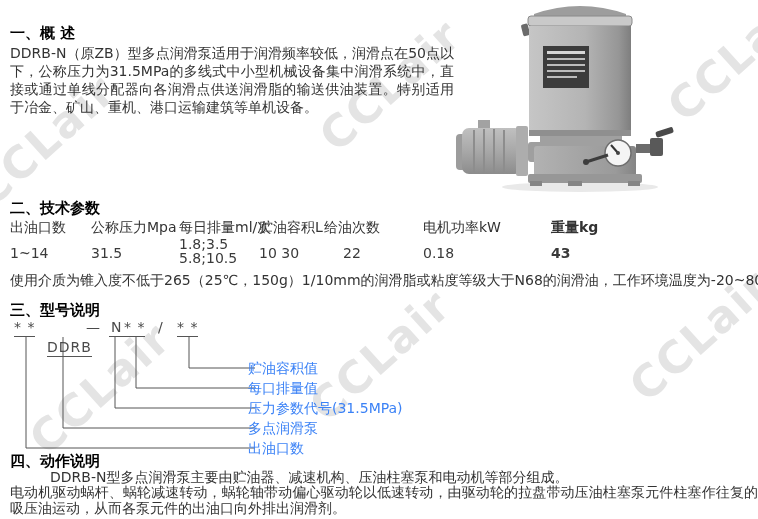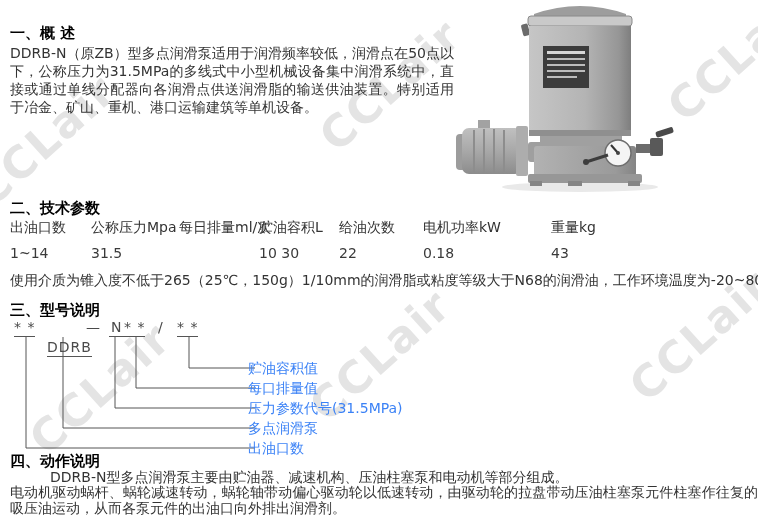--- a/index.html
+++ b/index.html
@@ -61,23 +61,23 @@
     white-space: nowrap;
     font-size: 14px;
   }
   .tbl-col .th { line-height: 16px; color: #333; }
   .tbl-col .td { margin-top: 10px; line-height: 16px; color: #3a3a3a; }
   .tbl-col .td.two-line { margin-top: 2px; line-height: 14px; white-space: pre-line; }
   .col-1 { left: 10px; }
   .col-2 { left: 91px; }
   .col-3 { left: 179px; }
   .col-4 { left: 259px; }
-  .col-5 { left: 339px; }
+  .col-5 { left: 324px; text-align: center; }
   .col-6 { left: 423px; }
-  .col-7 { left: 551px; }
+  .col-7 { left: 551px; font-weight: bold; }
   .note-line { top: 271px; width: 745px; white-space: nowrap; }
   
   .diagram { position: absolute; left: 0; top: 318px; width: 758px; height: 140px; }
   .code-item {
     position: absolute;
     top: 2px;
     font-size: 14px;
     line-height: 14px;
     color: #4a4a4a;
     letter-spacing: 1px;
@@ -195,20 +195,22 @@
     <div class="tbl-col col-1">
       <div class="th">出油口数</div>
       <div class="td">1~14</div>
     </div>
     <div class="tbl-col col-2">
       <div class="th">公称压力Mpa</div>
       <div class="td">31.5</div>
     </div>
     <div class="tbl-col col-3">
       <div class="th">每日排量ml/次</div>
+      <div class="td two-line">1.8;3.5
+5.8;10.5</div>
     </div>
     <div class="tbl-col col-4">
       <div class="th">贮油容积L</div>
       <div class="td">10 30</div>
     </div>
     <div class="tbl-col col-5">
       <div class="th">给油次数</div>
       <div class="td">22</div>
     </div>
     <div class="tbl-col col-6">

